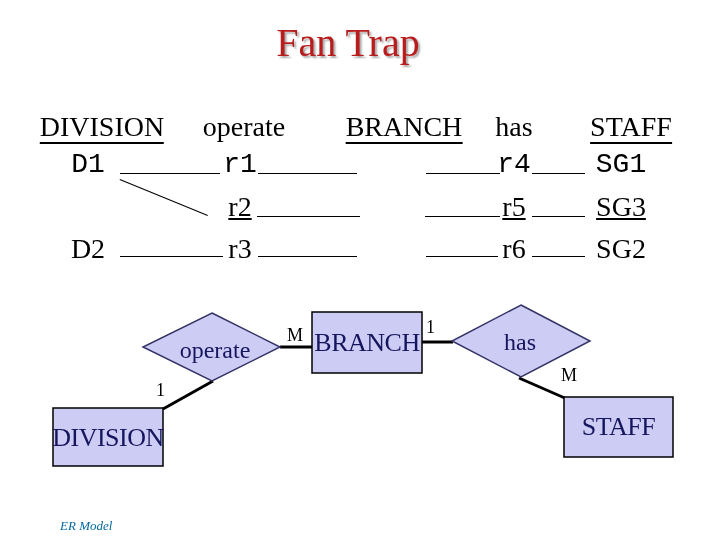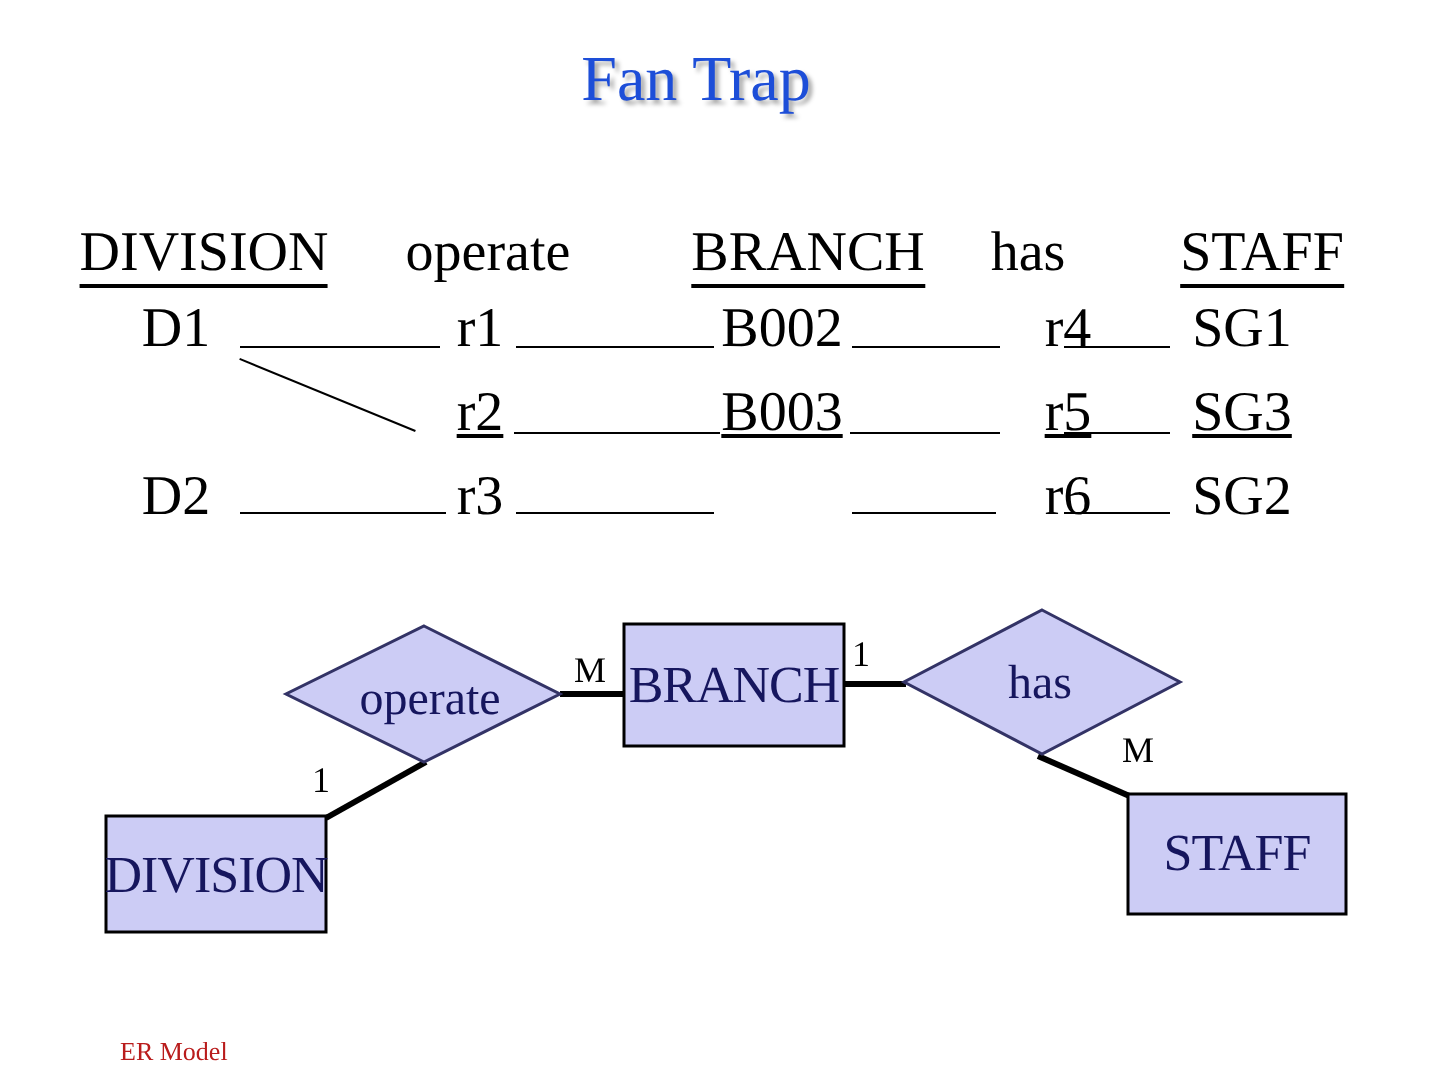--- a/index.html
+++ b/index.html
@@ -2,38 +2,38 @@
 <html><head>
 <meta charset="utf-8">
 <style>
   html, body { margin: 0; padding: 0; background: #fff; }
   .slide {
     position: relative; width: 720px; height: 540px; background: #ffffff;
     font-family: "Liberation Serif", "DejaVu Serif", serif; overflow: hidden;
   }
   .title {
     position: absolute; top: 23px; left: 348px; transform: translateX(-50%);
-    font-size: 32px; line-height: 1; color: #1d4ed8; white-space: nowrap;
+    font-size: 40px; line-height: 1; color: #b91c1c; white-space: nowrap;
     text-shadow: 2px 2px 2px #a9a9a9;
   }
   
   .th {
     position: absolute; top: 113px; transform: translateX(-50%);
     font-size: 28px; line-height: 1; color: #000; white-space: nowrap;
   }
   .th.u { border-bottom: 2px solid #000; padding-bottom: 1px; }
   .c-div { left: 102px; } .c-op { left: 244px; } .c-br { left: 404px; }
   .c-has { left: 514px; } .c-st { left: 631px; }
   .cell {
     position: absolute; transform: translateX(-50%);
     font-size: 28px; line-height: 1; color: #000; white-space: nowrap;
   }
-  .rowy1 { top: 151px; } .rowy2 { top: 193px; text-decoration: underline; } .rowy3 { top: 235px; }
+  .rowy1 { top: 151px; font-family: Liberation Mono, monospace; } .rowy2 { top: 193px; text-decoration: underline; } .rowy3 { top: 235px; }
   .v-div { left: 88px; } .v-op { left: 240px; } .v-br { left: 391px; }
-  .v-has { left: 514px; margin-left: 20px; } .v-st { left: 621px; }
+  .v-has { left: 514px; } .v-st { left: 621px; }
   .hline { position: absolute; height: 1px; background: #000; }
   .diag {
     position: absolute; left: 120px; top: 179px; width: 95px; height: 1px;
     background: #000; transform: rotate(22.3deg); transform-origin: 0 0;
   }
   
   .er-svg { position: absolute; left: 0; top: 0; }
   .ent-label {
     position: absolute; display: flex; align-items: center; justify-content: center;
     font-size: 26px; line-height: 1; letter-spacing: -0.5px; color: #16165e; white-space: nowrap;
@@ -50,21 +50,21 @@
   .card {
     position: absolute; font-size: 18px; line-height: 1; color: #000; white-space: nowrap;
   }
   .card-do { left: 156px; top: 381px; }
   .card-ob { left: 287px; top: 326px; }
   .card-bh { left: 426px; top: 318px; }
   .card-hs { left: 561px; top: 366px; }
   
   .footer-left {
     position: absolute; left: 60px; top: 519px;
-    font-size: 13px; line-height: 1; color: #b91c1c;
+    font-size: 13px; line-height: 1; color: #0369a1; font-style: italic;
   }
   .footer-right {
     position: absolute; left: 658px; top: 520px;
     font-size: 12px; line-height: 1; color: #808080; margin-top: 45px;
   }
 </style>
 </head>
 <body>
 
 <div class="slide">
@@ -72,27 +72,25 @@
   <div class="title">Fan Trap</div>
 
   <div class="th u c-div">DIVISION</div>
   <div class="th c-op">operate</div>
   <div class="th u c-br">BRANCH</div>
   <div class="th c-has">has</div>
   <div class="th u c-st">STAFF</div>
 
   <div class="cell rowy1 v-div">D1</div>
   <div class="cell rowy1 v-op">r1</div>
-  <div class="cell rowy1 v-br">B002</div>
   <div class="cell rowy1 v-has">r4</div>
   <div class="cell rowy1 v-st">SG1</div>
 
   <div class="cell rowy2 v-div"></div>
   <div class="cell rowy2 v-op">r2</div>
-  <div class="cell rowy2 v-br">B003</div>
   <div class="cell rowy2 v-has">r5</div>
   <div class="cell rowy2 v-st">SG3</div>
 
   <div class="cell rowy3 v-div">D2</div>
   <div class="cell rowy3 v-op">r3</div>
   <div class="cell rowy3 v-has">r6</div>
   <div class="cell rowy3 v-st">SG2</div>
 
   <div class="hline" style="left:120px; top:173px; width:100px;"></div>
   <div class="hline" style="left:258px; top:173px; width:99px;"></div>

